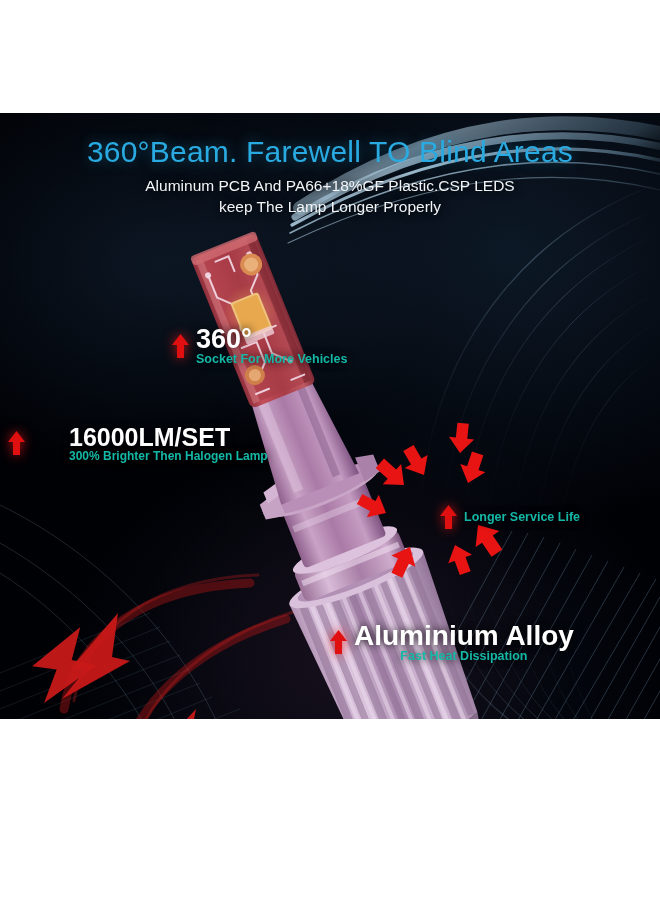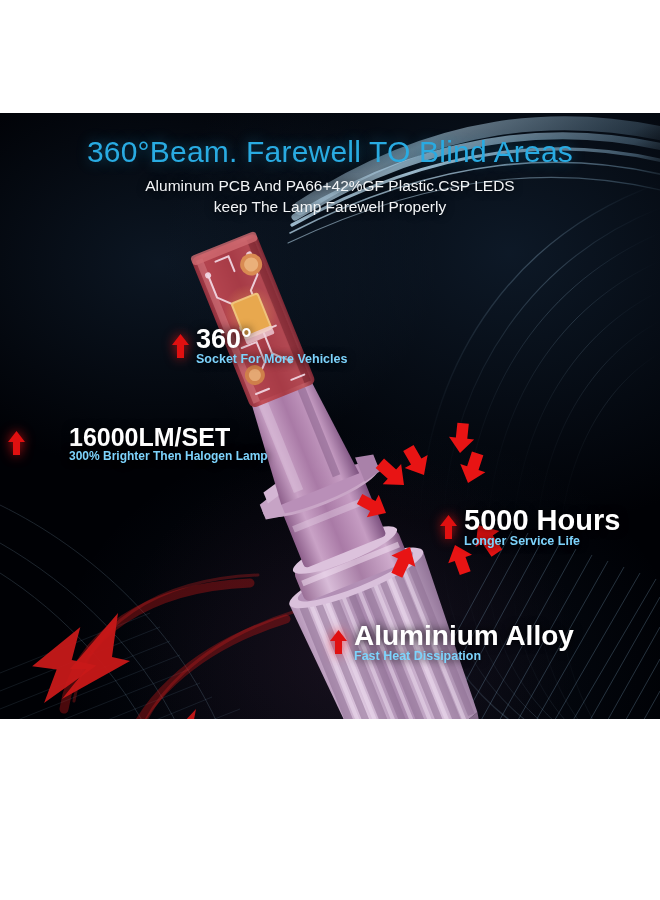--- a/index.html
+++ b/index.html
@@ -32,21 +32,21 @@
   #sub{position:absolute;left:0;top:62px;width:660px;text-align:center;
        font-size:15.5px;font-weight:400;line-height:21px;color:#f2f4f6;
        text-shadow:0 0 8px rgba(0,0,0,.9);}
 
   
   .callout{position:absolute;display:flex;align-items:center;gap:7px;}
   .cal-arrow{width:17px;height:24px;flex:0 0 auto;
              filter:drop-shadow(0 0 6px rgba(230,20,20,.85));}
   .cal-txt{display:flex;flex-direction:column;line-height:1.04;}
   .cal-big{color:#ffffff;font-weight:700;text-shadow:0 0 9px rgba(0,0,0,.95);}
-  .cal-small{color:#7dd3fc;font-weight:700;text-shadow:0 0 8px rgba(0,0,0,.95);}
+  .cal-small{color:#14b8a6;font-weight:700;text-shadow:0 0 8px rgba(0,0,0,.95);text-align:center;}
 
   #c360{left:172px;top:212px;}
   #c360 .cal-big{font-size:27px;}
   #c360 .cal-small{font-size:12.5px;}
 
   #clm{left:8px;top:311px;gap:44px;}
   #clm .cal-big{font-size:25px;}
   #clm .cal-small{font-size:12px;}
 
   #chours{left:440px;top:392px;}
@@ -318,22 +318,22 @@
         </g>
 
         <g transform="translate(410,434) rotate(205)">
           <path d="M0,0 L11,-13 L5,-13 L5,-26 L-5,-26 L-5,-13 L-11,-13 Z" transform="scale(1.2)"></path>
         </g>
       </g>
     </svg>
 
     <div id="title">360°Beam. Farewell TO Blind Areas</div>
     <div id="sub">
-      <div>Aluminum PCB And PA66+42%GF Plastic.CSP LEDS</div>
-      <div>keep The Lamp Farewell Properly</div>
+      <div>Aluminum PCB And PA66+18%GF Plastic.CSP LEDS</div>
+      <div>keep The Lamp Longer Properly</div>
     </div>
 
     <div class="callout" id="c360">
       <svg class="cal-arrow" viewBox="0 0 17 24">
         <path d="M8.5,0 L17,11 L12,11 L12,24 L5,24 L5,11 L0,11 Z" fill="#e01010"></path>
       </svg>
       <span class="cal-txt">
         <span class="cal-big">360°</span>
         <span class="cal-small">Socket For More Vehicles</span>
       </span>
@@ -347,21 +347,20 @@
         <span class="cal-big">16000LM/SET</span>
         <span class="cal-small">300% Brighter Then Halogen Lamp</span>
       </span>
     </div>
 
     <div class="callout" id="chours">
       <svg class="cal-arrow" viewBox="0 0 17 24">
         <path d="M8.5,0 L17,11 L12,11 L12,24 L5,24 L5,11 L0,11 Z" fill="#e01010"></path>
       </svg>
       <span class="cal-txt">
-        <span class="cal-big">5000 Hours</span>
         <span class="cal-small">Longer Service Life</span>
       </span>
     </div>
 
     <div class="callout" id="calloy">
       <svg class="cal-arrow" viewBox="0 0 17 24">
         <path d="M8.5,0 L17,11 L12,11 L12,24 L5,24 L5,11 L0,11 Z" fill="#e01010"></path>
       </svg>
       <span class="cal-txt">
         <span class="cal-big">Aluminium Alloy</span>

